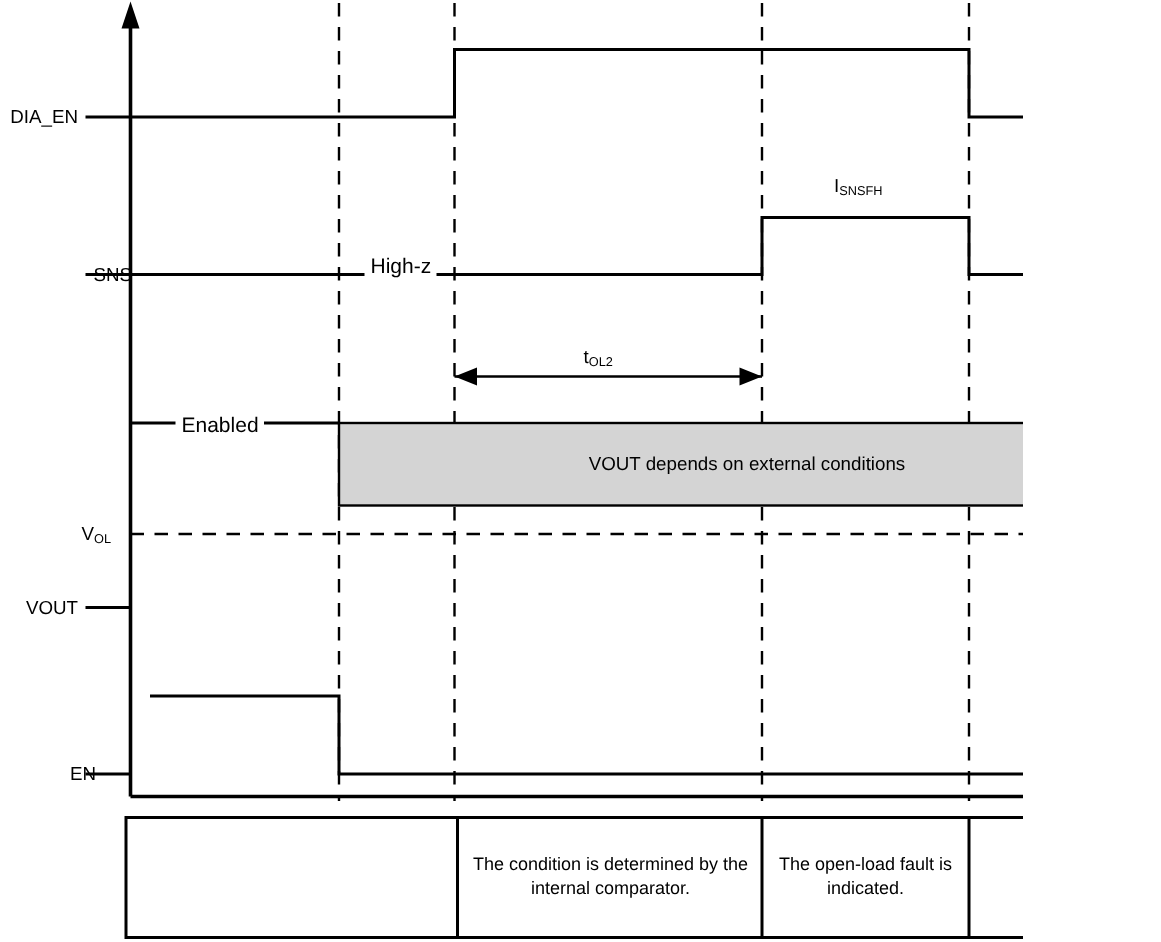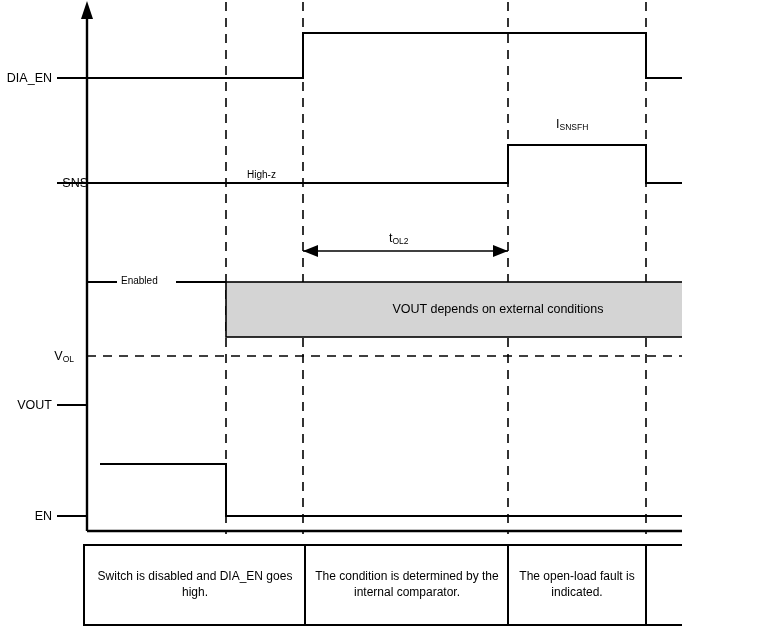--- a/index.html
+++ b/index.html
@@ -104,21 +104,21 @@
     color: #000000;
     text-align: center;
     line-height: 1.3;
     display: flex;
     align-items: center;
     justify-content: center;
   }
   .inline-lbl {
     position: absolute;
     font-family: "Liberation Sans", sans-serif;
-    font-size: 10px;
+    font-size: 14px;
     color: #000000;
     white-space: nowrap;
     background: #ffffff;
     padding: 0 4px;
   }
   .axis-name {
     position: absolute;
     font-family: "Liberation Sans", sans-serif;
     font-size: 12.5px;
     color: #000000;
@@ -183,21 +183,21 @@
       <line class="box-div" x1="646" y1="545" x2="646" y2="625"></line>
     </g>
   </svg>
 
   <div class="lbl lbl-right" style="left:0px; top:71px; width:52px;">DIA_EN</div>
 
   <div class="lbl lbl-right" style="left:0px; top:176px; width:52px;margin-left:36px;">SNS</div>
 
   <div class="lbl lbl-right" style="left:0px; top:398px; width:52px;">VOUT</div>
 
-  <div class="lbl lbl-right" style="left:0px; top:509px; width:52px;">EN</div>
+  <div class="lbl lbl-right" style="left:12px; top:509px; width:52px;">EN</div>
 
   <div class="lbl lbl-right" style="left:0px; top:349px; width:74px;">
     <span>V</span><sub>OL</sub>
   </div>
 
   <div class="inline-lbl" style="left:117px; top:275px;">Enabled</div>
 
   <div class="inline-lbl" style="left:243px; top:169px;">High-z</div>
 
   <div class="inline-lbl" style="left:684px; top:169px;">High-z</div>
@@ -207,20 +207,19 @@
   </div>
 
   <div class="lbl" style="left:389px; top:231px;">
     <span>t</span><sub>OL2</sub>
   </div>
 
   <div class="cell-text" style="left:226px; top:282px; width:544px; height:55px; font-size:12.5px;">VOUT depends on external conditions</div>
 
   <div class="axis-name" style="left:759px; top:524px;">t</div>
 
-  <div class="cell-text" style="left:92px; top:545px; width:206px; height:80px;">Switch is disabled and DIA_EN goes high.</div>
 
   <div class="cell-text" style="left:513px; top:545px; width:128px; height:80px;">The open-load fault is indicated.</div>
 
   <div class="cell-text" style="left:312px; top:545px; width:190px; height:80px;">The condition is determined by the internal comparator.</div>
 
 
 </div>
 
 </body></html>

